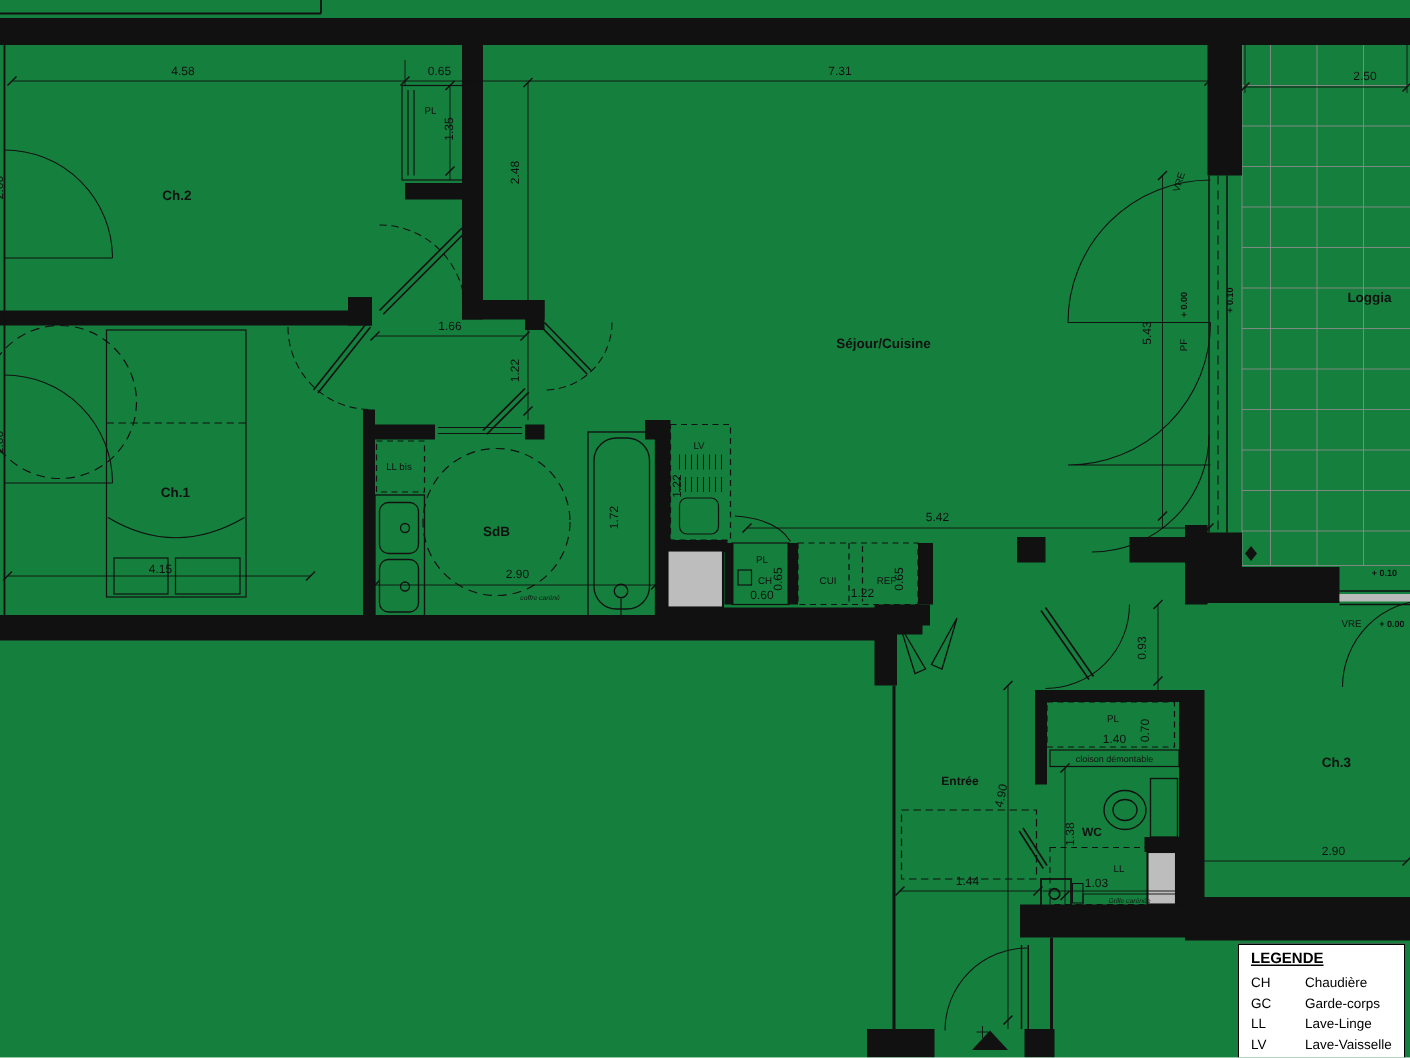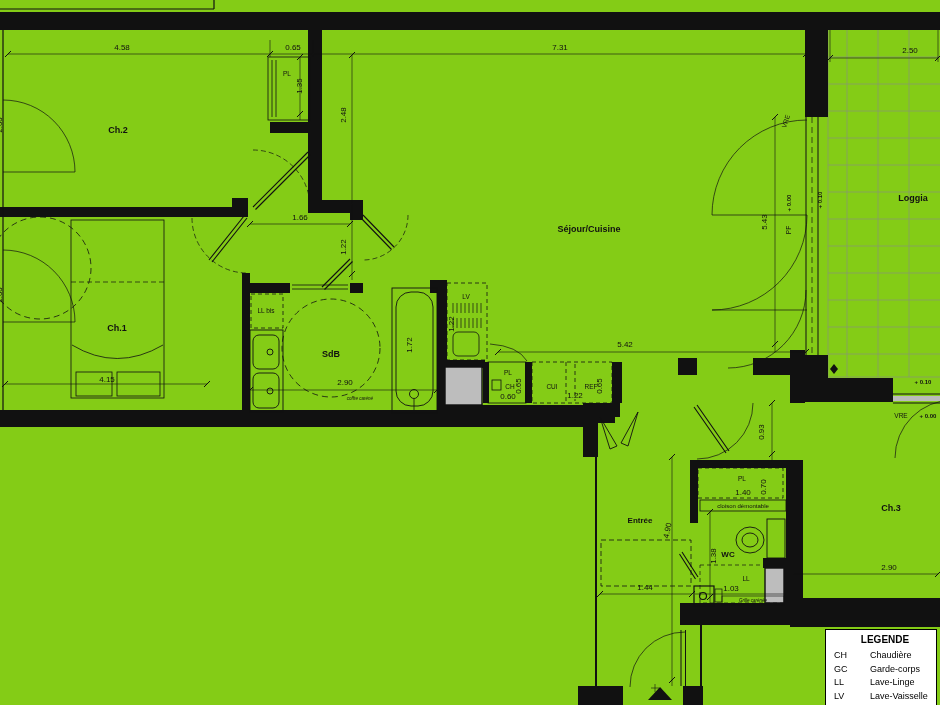--- a/index.html
+++ b/index.html
@@ -1,29 +1,29 @@
 <!DOCTYPE html>
 <html><head>
 <meta charset="utf-8">
 <style>
   html,body{margin:0;padding:0;background:#fff;}
-  .stage{position:relative;width:940px;height:705px;background:#84cc16;overflow:hidden;
+  .stage{position:relative;width:940px;height:705px;background:#15803d;overflow:hidden;
          font-family:"Liberation Sans",sans-serif;}
   .stage svg{position:absolute;left:0;top:0;}
   svg text{fill:#111;}
   .room{font-weight:bold;font-size:9px;}
   .room8{font-weight:bold;font-size:8px;}
   .dim{font-size:8px;}
   .sm{font-size:6.5px;}
   .lvl{font-weight:bold;font-size:6px;}
   .cl6{font-size:6px;}
   .tiny{font-size:4.5px;font-style:italic;}
   .legend{position:absolute;left:825px;top:629px;width:112px;height:110px;
           border:1.2px solid #000;background:#fff;padding:4px 0 0 8px;box-sizing:border-box;}
-  .legend .ltitle{font-weight:bold;font-size:10px;margin-bottom:4px;text-align:center;}
+  .legend .ltitle{font-weight:bold;font-size:10px;text-decoration:underline;margin-bottom:4px;}
   .legend .lrow{display:flex;font-size:9px;line-height:13.5px;}
   .legend .labbr{width:36px;}
 </style>
 </head>
 <body>
 
 <div class="stage">
 <svg width="940" height="705" viewBox="0 0 940 705">
 
   <g stroke="#111" stroke-width="1.2" fill="none">

